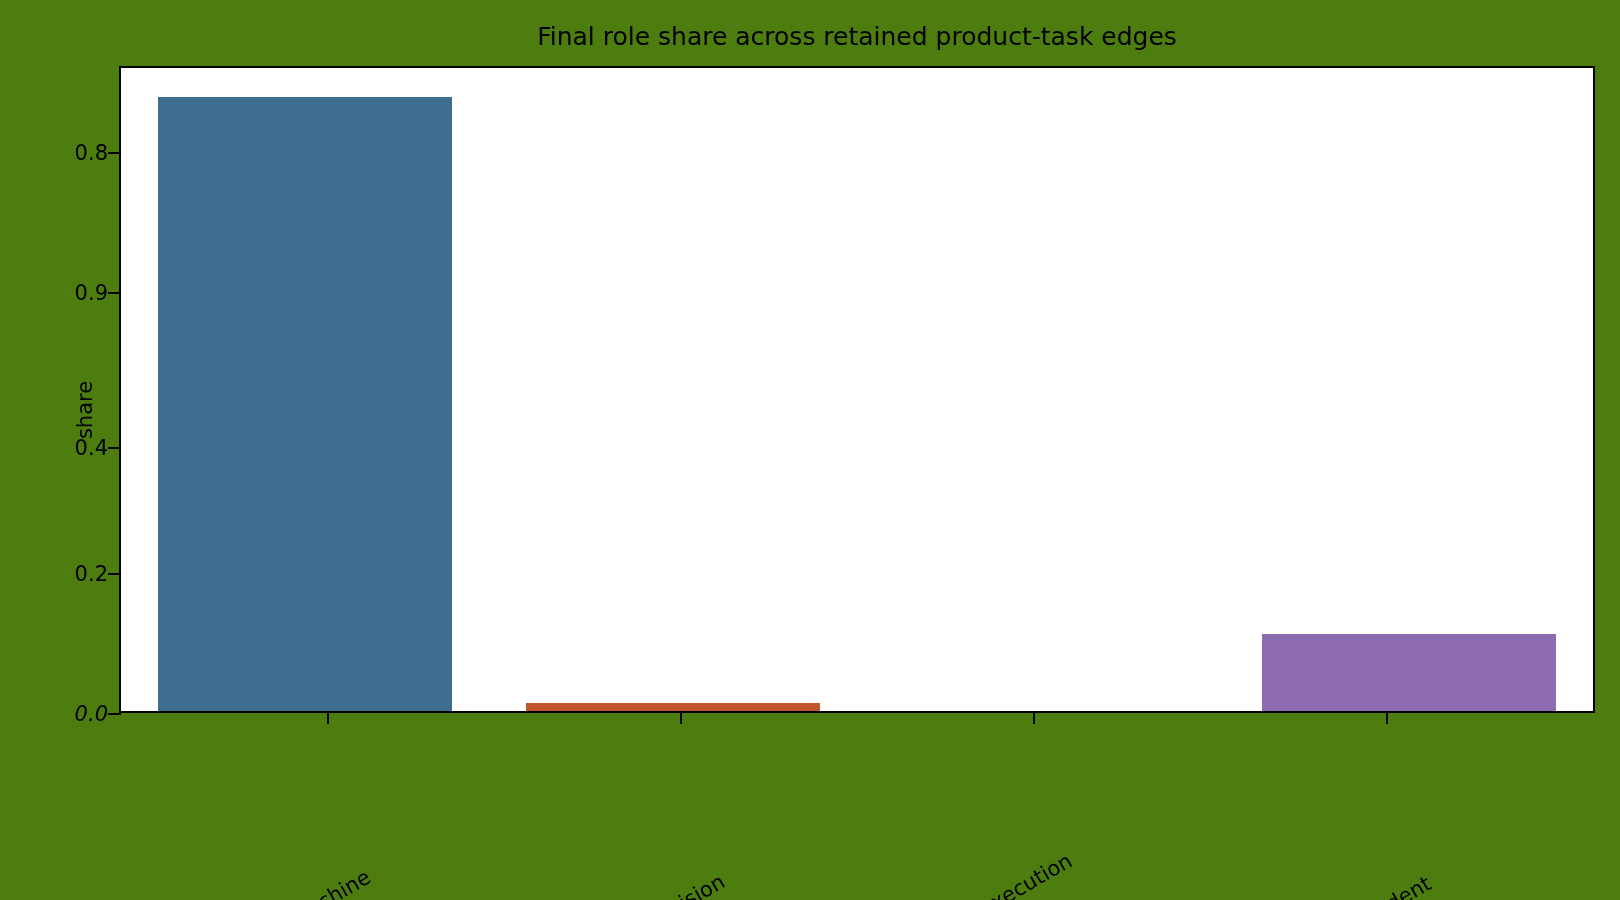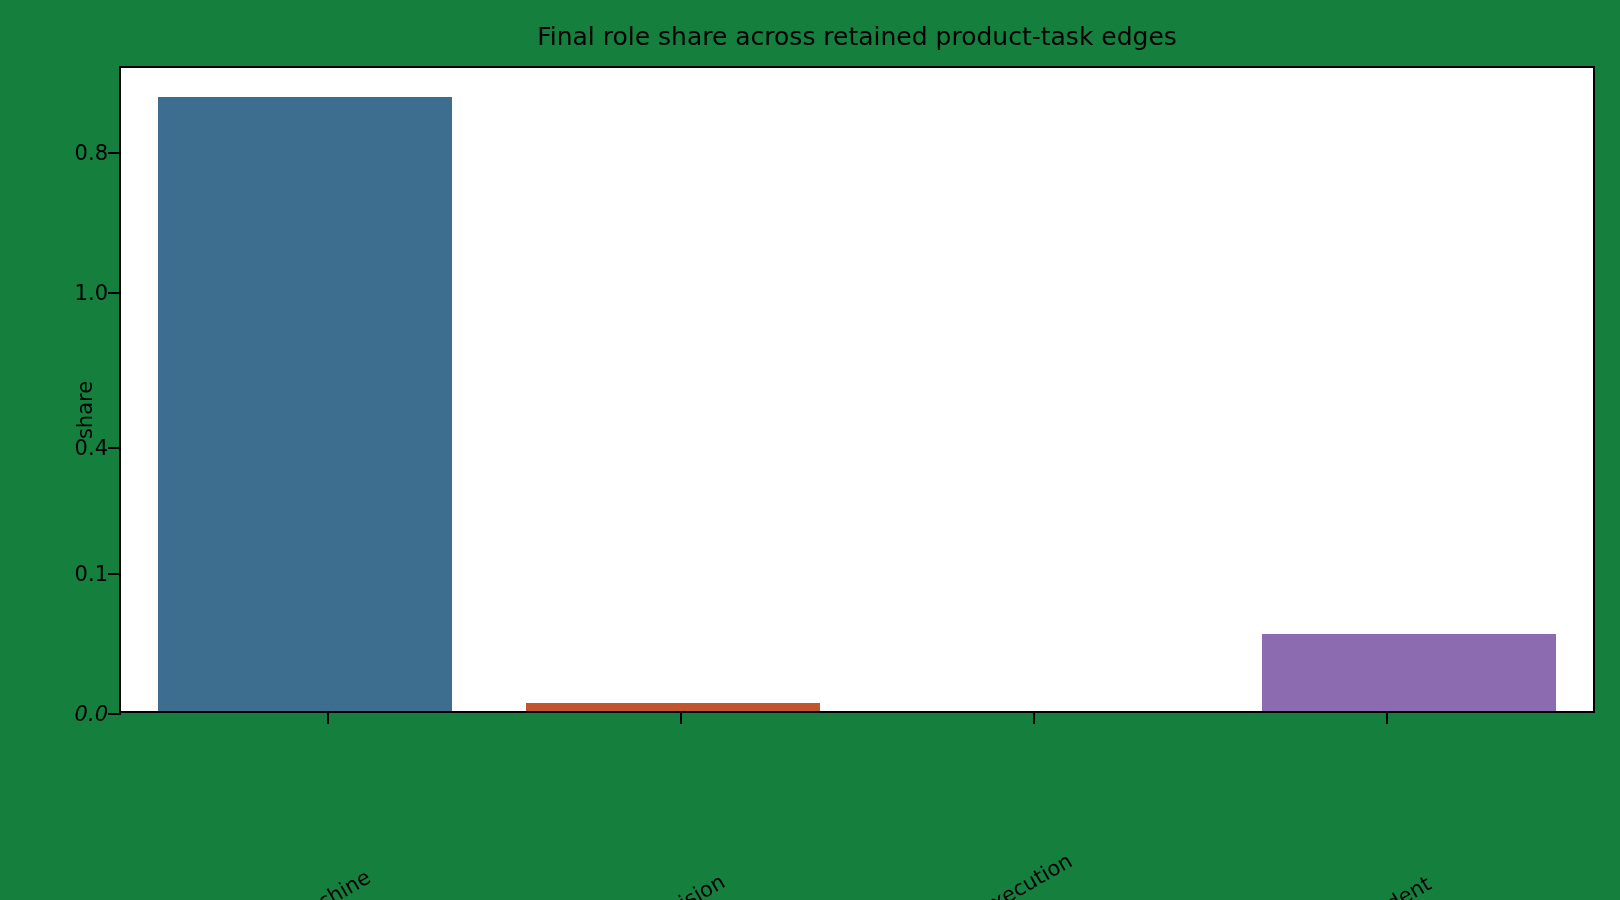--- a/index.html
+++ b/index.html
@@ -12,21 +12,21 @@
     height: 900px;
     font-family: "DejaVu Sans", sans-serif;
     color: #000000;
     overflow: hidden;
   }
 
   #figure {
     position: relative;
     width: 1620px;
     height: 900px;
-    background: #15803d;
+    background: #4d7c0f;
   }
 
   
   #chart-title {
     position: absolute;
     left: 119px;
     top: 22px;
     width: 1476px;
     text-align: center;
     font-size: 25px;
@@ -118,27 +118,27 @@
   <div id="chart-title">Final role share across retained product-task edges</div>
 
   <div id="plot-area">
 
     <div id="y-axis-label">share</div>
 
     <div class="y-tick" style="top: 645.0px; font-style: italic;">
       <span class="y-tick-label">0.0</span>
     </div>
     <div class="y-tick" style="top: 504.8px;">
-      <span class="y-tick-label">0.1</span>
+      <span class="y-tick-label">0.2</span>
     </div>
     <div class="y-tick" style="top: 379px;">
       <span class="y-tick-label">0.4</span>
     </div>
     <div class="y-tick" style="top: 224.4px;">
-      <span class="y-tick-label">1.0</span>
+      <span class="y-tick-label">0.9</span>
     </div>
     <div class="y-tick" style="top: 84.2px;">
       <span class="y-tick-label">0.8</span>
     </div>
 
     <div class="x-tick" style="left: 206px;">
       <span class="x-tick-label"><span class="x-tick-label-inner">Human uses tool/machine</span></span>
     </div>
     <div class="x-tick" style="left: 559px;">
       <span class="x-tick-label"><span class="x-tick-label-inner">Machine under supervision</span></span>

